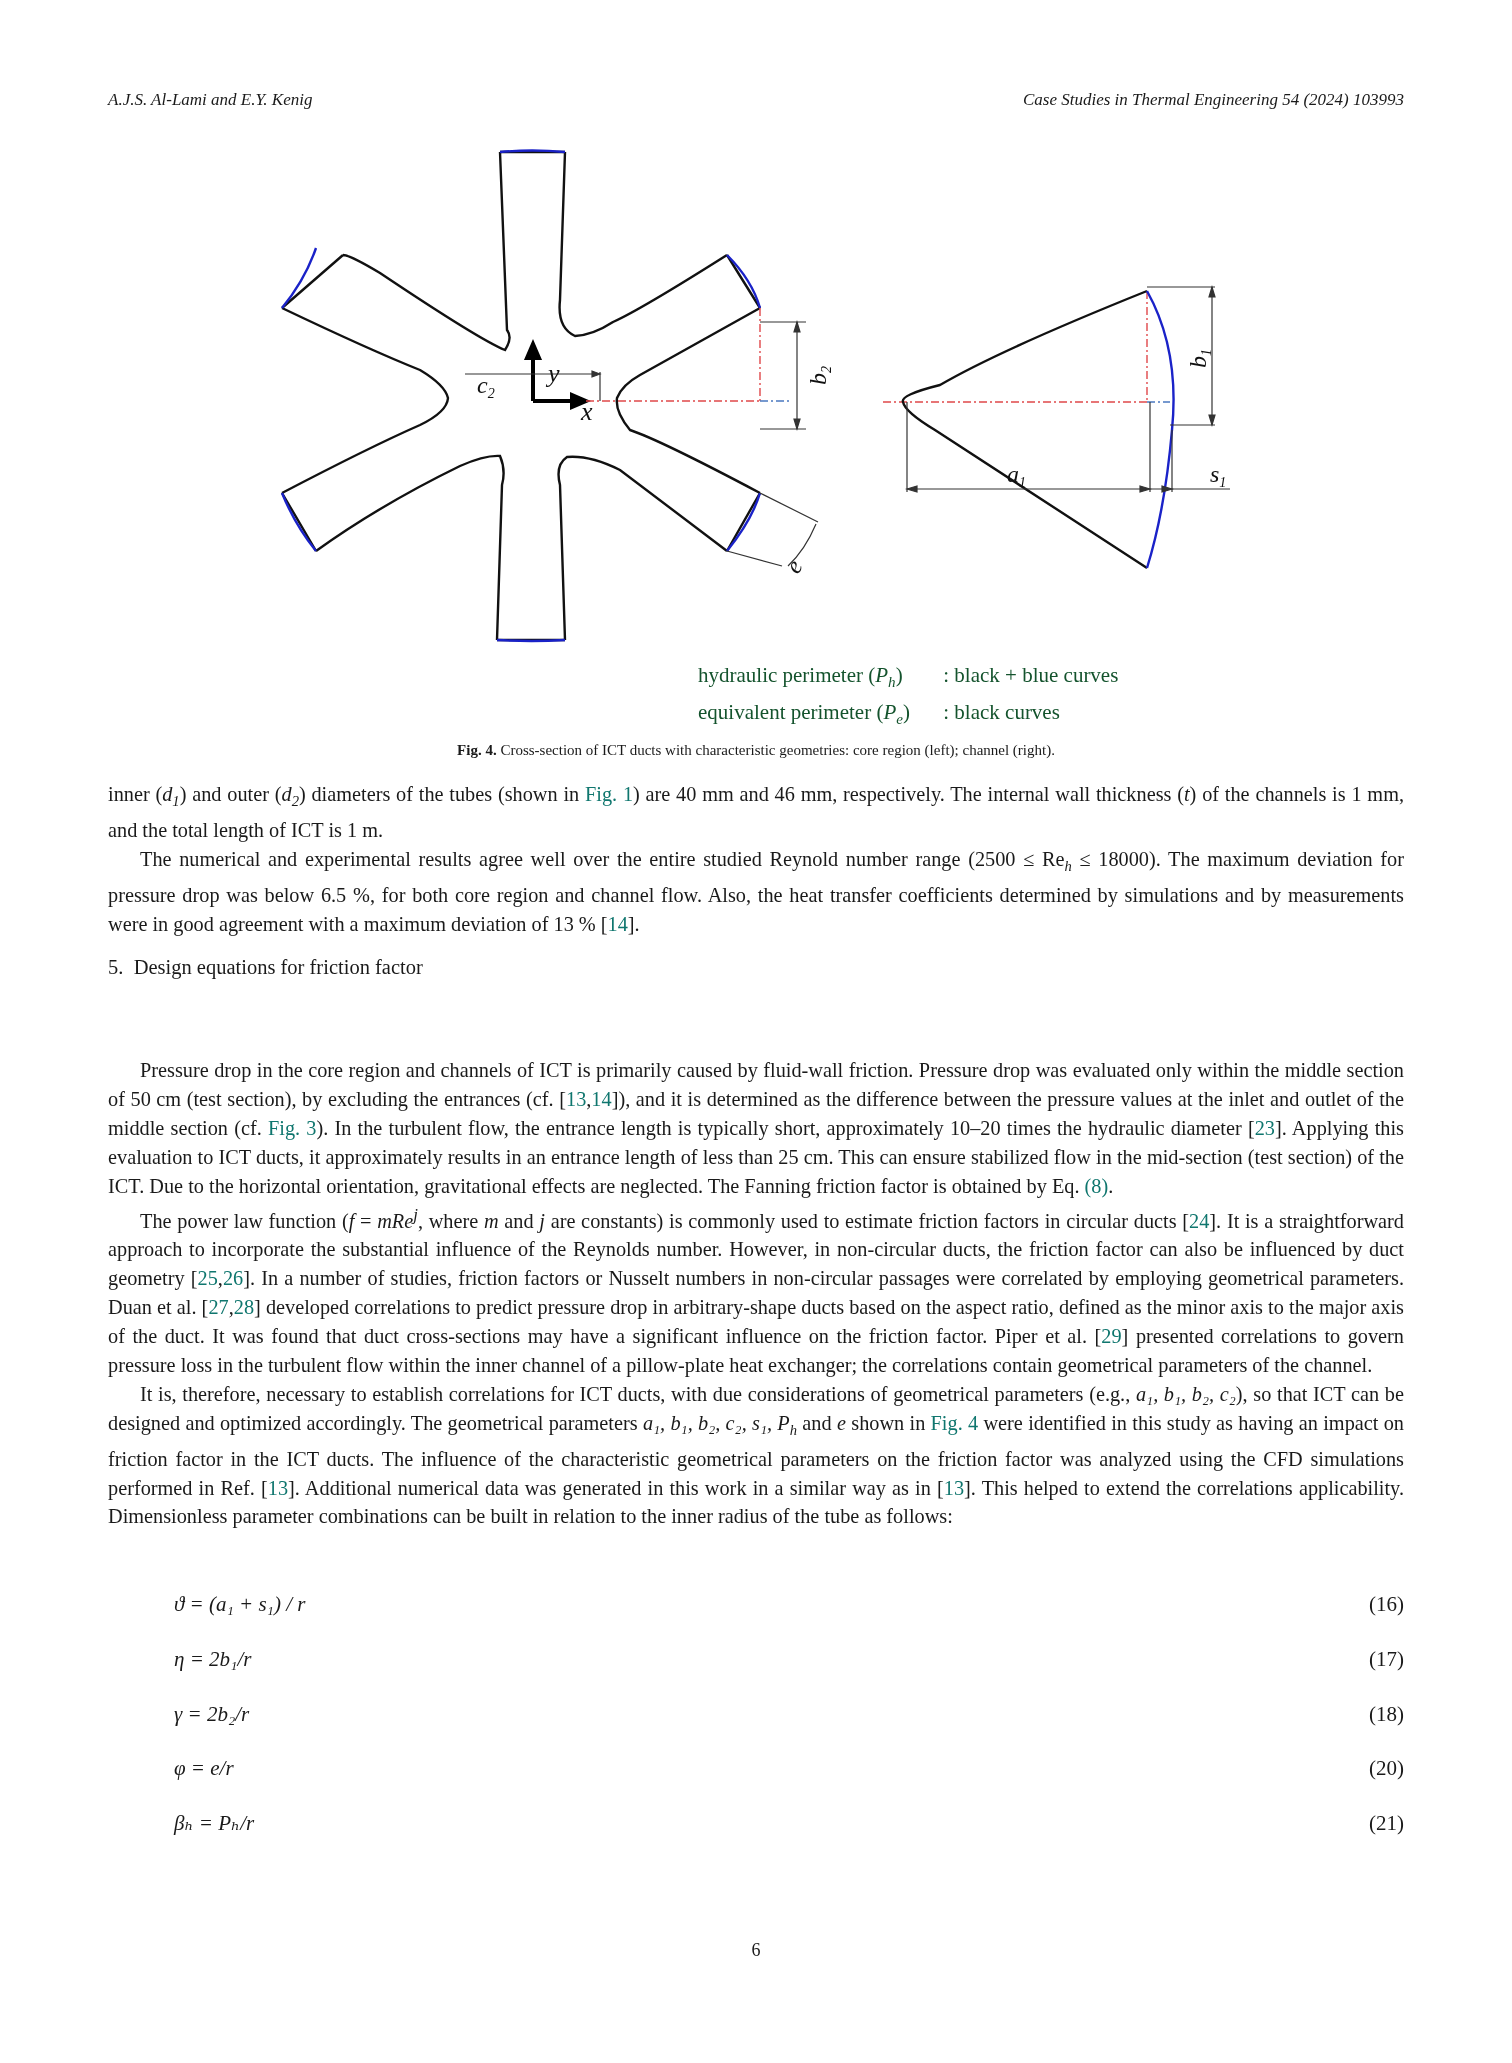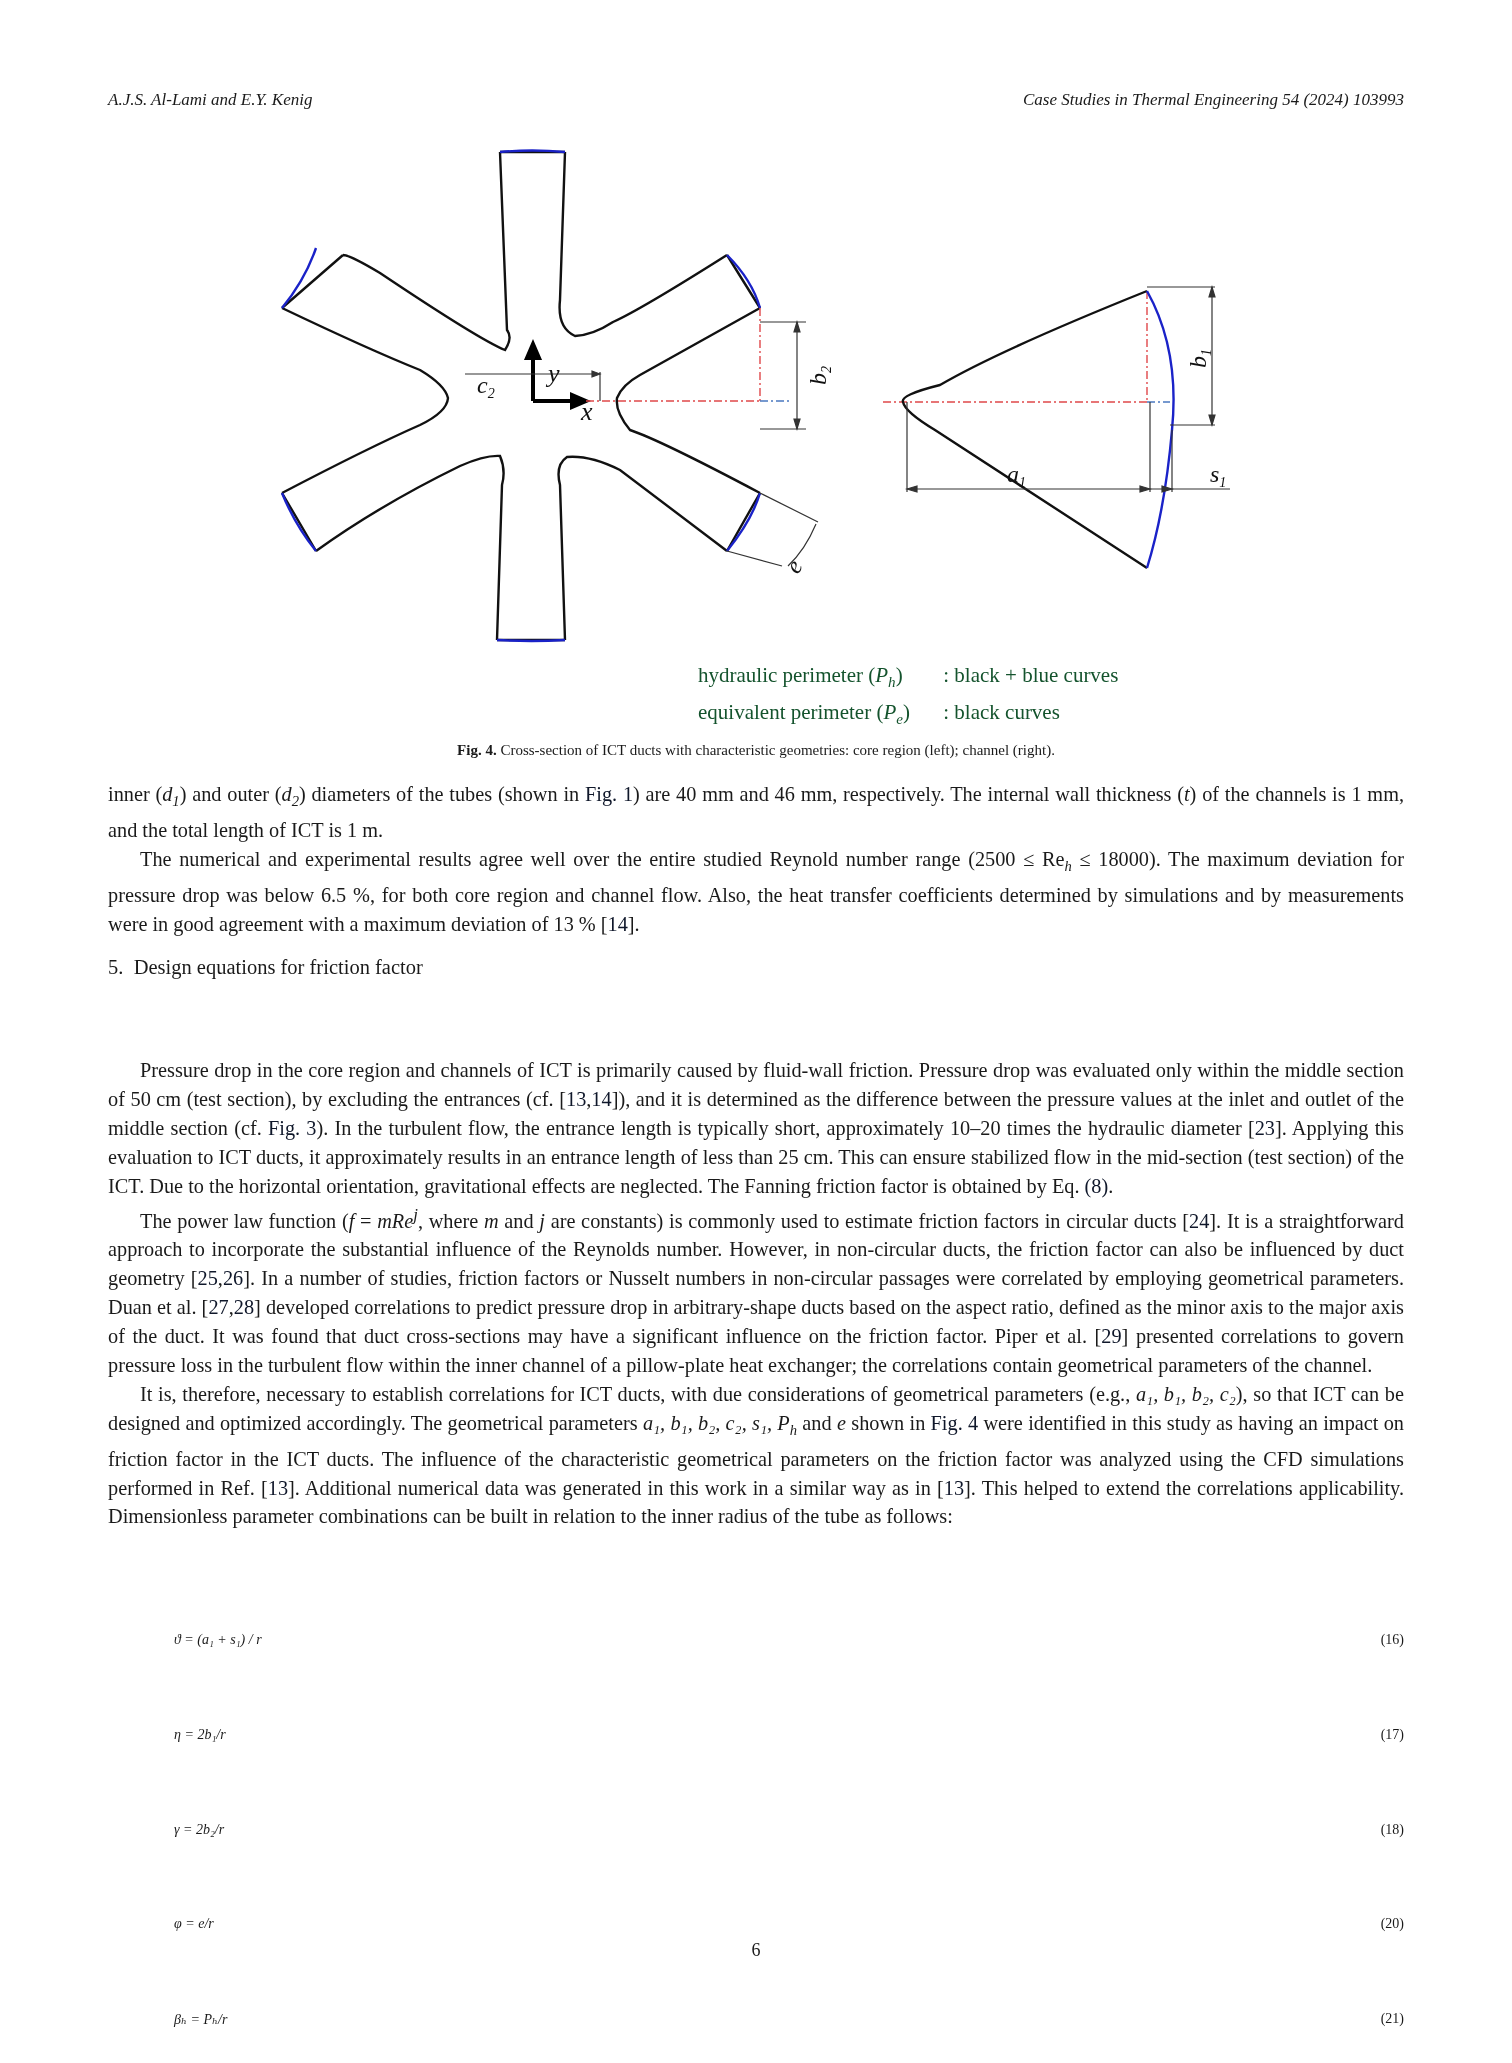--- a/index.html
+++ b/index.html
@@ -10,24 +10,24 @@
   #figure { position: absolute; left: 0; top: 140px; width: 1512px; height: 590px; }
   .legend { position: absolute; left: 698px; top: 660px; font-size: 21px; line-height: 30px; color: #14532d; }
   .legend i { font-style: italic; }
   .legend .row span { display: inline-block; }
   .legend .lbl { width: 240px; }
   .caption { position: absolute; top: 742px; left: 0; width: 1512px; text-align: center; font-size: 15px; }
   .caption b { font-weight: bold; }
   .body-text { position: absolute; left: 108px; width: 1296px; font-size: 20.3px; line-height: 28.9px; text-align: justify; }
   .body-text p { margin: 0; }
   .body-text p.indent { text-indent: 32px; }
-  .ref { color: #0f172a; }
+  .ref { color: #0f766e; }
   .section-heading { position: absolute; left: 108px; top: 956px; font-weight: normal; font-size: 20.5px; }
   .equations { position: absolute; left: 108px; width: 1296px; top: 1586px; }
-  .eq-row { position: relative; height: 54.8px; font-size: 14px; margin-top: 40px; }
+  .eq-row { position: relative; height: 54.8px; font-size: 21px; }
   .eq-row .expr { position: absolute; left: 66px; top: 6px; font-style: italic; }
   .eq-row .num { position: absolute; right: 0; top: 6px; font-style: normal; }
   .page-number { position: absolute; top: 1940px; left: 0; width: 1512px; text-align: center; font-size: 18px; }
   sub { font-size: 0.72em; }
   .fig-label { font-family: "Liberation Serif", serif; font-style: italic; fill: #111; }
 </style>
 </head>
 <body>
 
 <div class="running-header">

